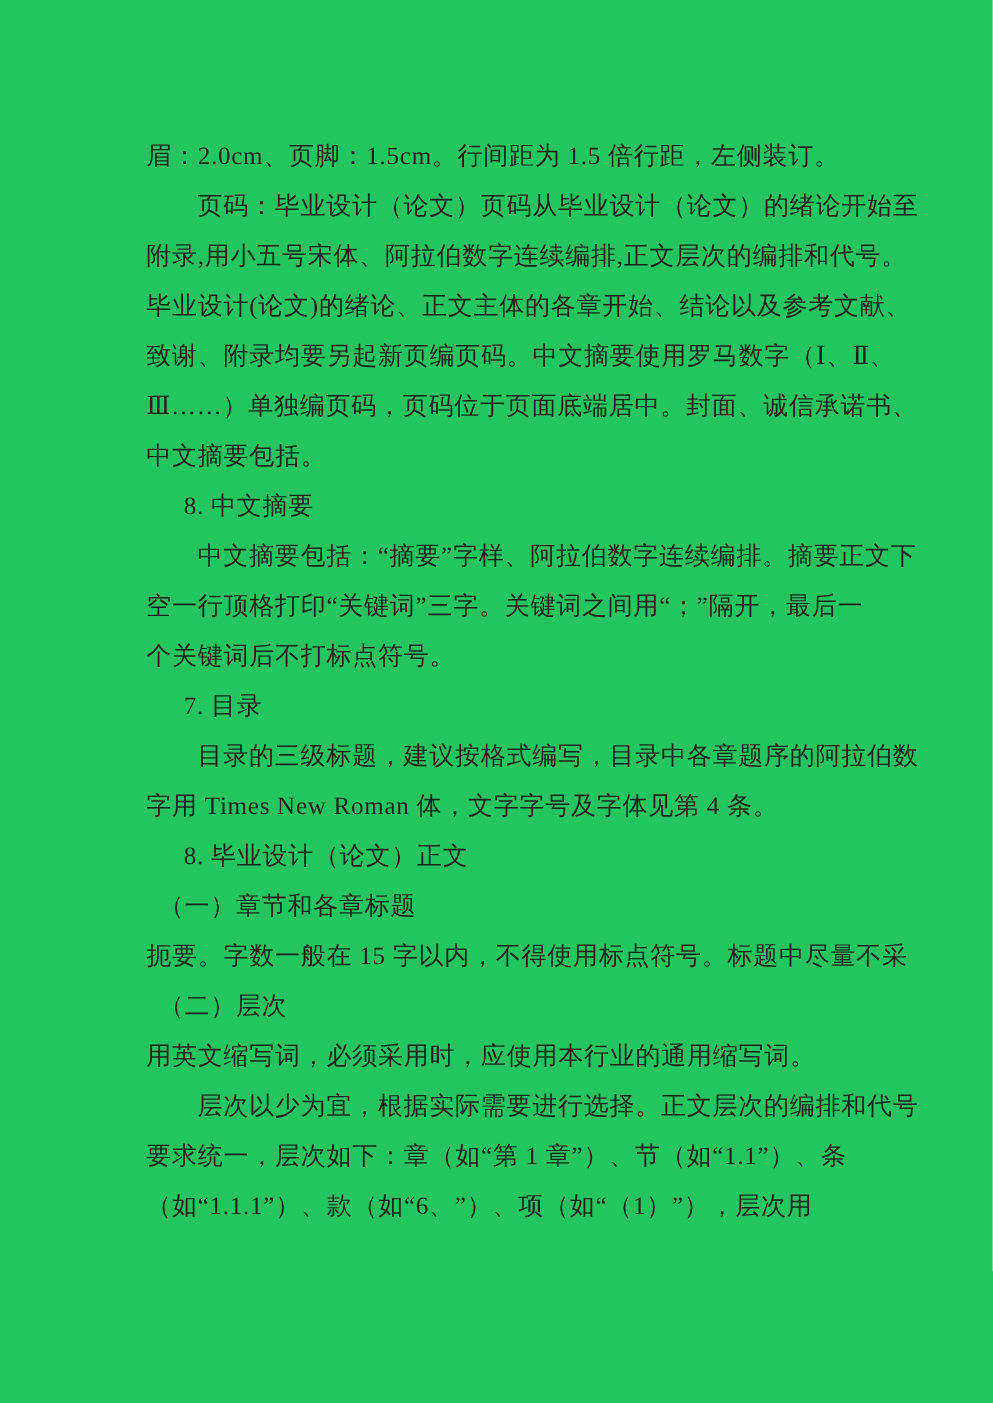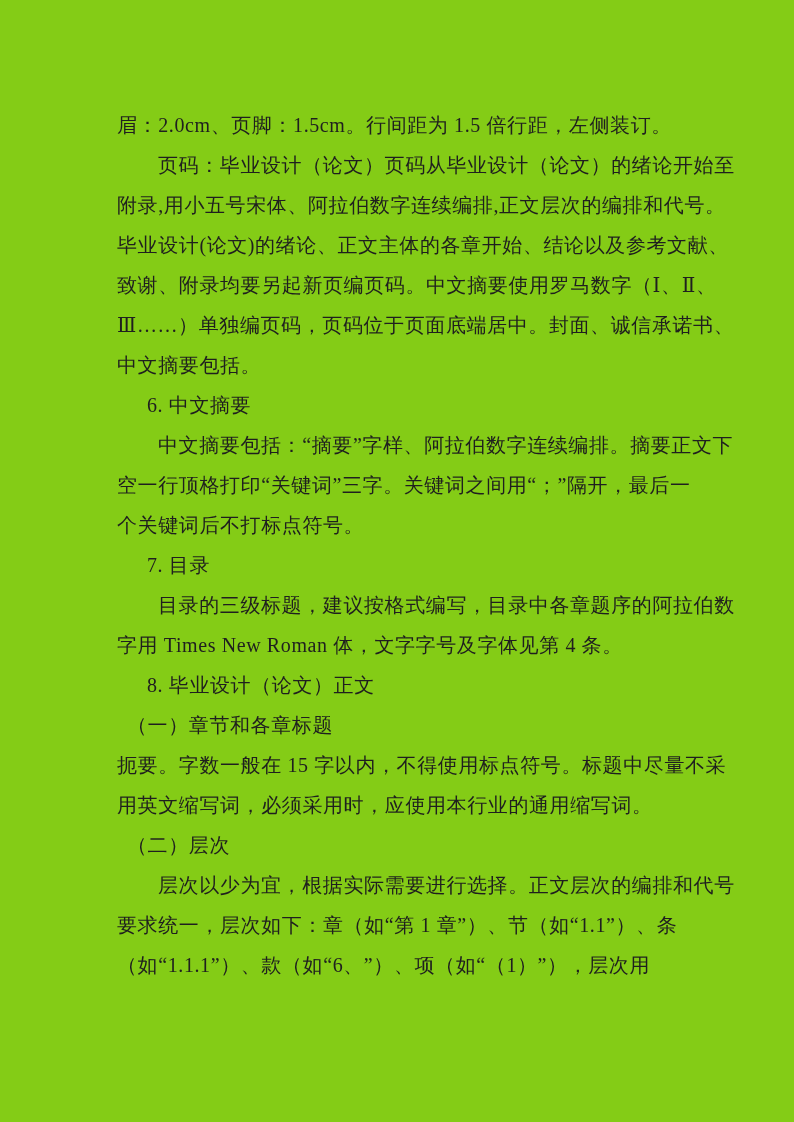--- a/index.html
+++ b/index.html
@@ -6,21 +6,21 @@
   body {
     width: 794px;
     height: 1122px;
     background: #ffffff;
     overflow: hidden;
   }
   .page {
     position: relative;
     width: 794px;
     height: 1122px;
-    background: #84cc16;
+    background: #22c55e;
     font-family: "Liberation Serif", "DejaVu Serif", serif;
     color: #1f1f1f;
   }
   .textblock {
     position: absolute;
     left: 117px;
     top: 105px;
     width: 580px;
   }
   .line {
@@ -43,29 +43,29 @@
 
 <div class="page">
   <div class="textblock">
     <div class="line">眉：2.0cm、页脚：1.5cm。行间距为 1.5 倍行距，左侧装订。</div>
     <div class="line ind-para">页码：毕业设计（论文）页码从毕业设计（论文）的绪论开始至</div>
     <div class="line">附录,用小五号宋体、阿拉伯数字连续编排,正文层次的编排和代号。</div>
     <div class="line">毕业设计(论文)的绪论、正文主体的各章开始、结论以及参考文献、</div>
     <div class="line">致谢、附录均要另起新页编页码。中文摘要使用罗马数字（Ⅰ、Ⅱ、</div>
     <div class="line">Ⅲ……）单独编页码，页码位于页面底端居中。封面、诚信承诺书、</div>
     <div class="line">中文摘要包括。</div>
-    <div class="line ind-head">6. 中文摘要</div>
+    <div class="line ind-head">8. 中文摘要</div>
     <div class="line ind-para">中文摘要包括：“摘要”字样、阿拉伯数字连续编排。摘要正文下</div>
     <div class="line">空一行顶格打印“关键词”三字。关键词之间用“；”隔开，最后一</div>
     <div class="line">个关键词后不打标点符号。</div>
     <div class="line ind-head">7. 目录</div>
     <div class="line ind-para">目录的三级标题，建议按格式编写，目录中各章题序的阿拉伯数</div>
     <div class="line">字用 Times New Roman 体，文字字号及字体见第 4 条。</div>
     <div class="line ind-head">8. 毕业设计（论文）正文</div>
     <div class="line ind-sub">（一）章节和各章标题</div>
     <div class="line">扼要。字数一般在 15 字以内，不得使用标点符号。标题中尽量不采</div>
+    <div class="line ind-sub">（二）层次</div>
     <div class="line">用英文缩写词，必须采用时，应使用本行业的通用缩写词。</div>
-    <div class="line ind-sub">（二）层次</div>
     <div class="line ind-para">层次以少为宜，根据实际需要进行选择。正文层次的编排和代号</div>
     <div class="line">要求统一，层次如下：章（如“第 1 章”）、节（如“1.1”）、条</div>
     <div class="line">（如“1.1.1”）、款（如“6、”）、项（如“（1）”），层次用</div>
   </div>
 </div>
 
 </body></html>

